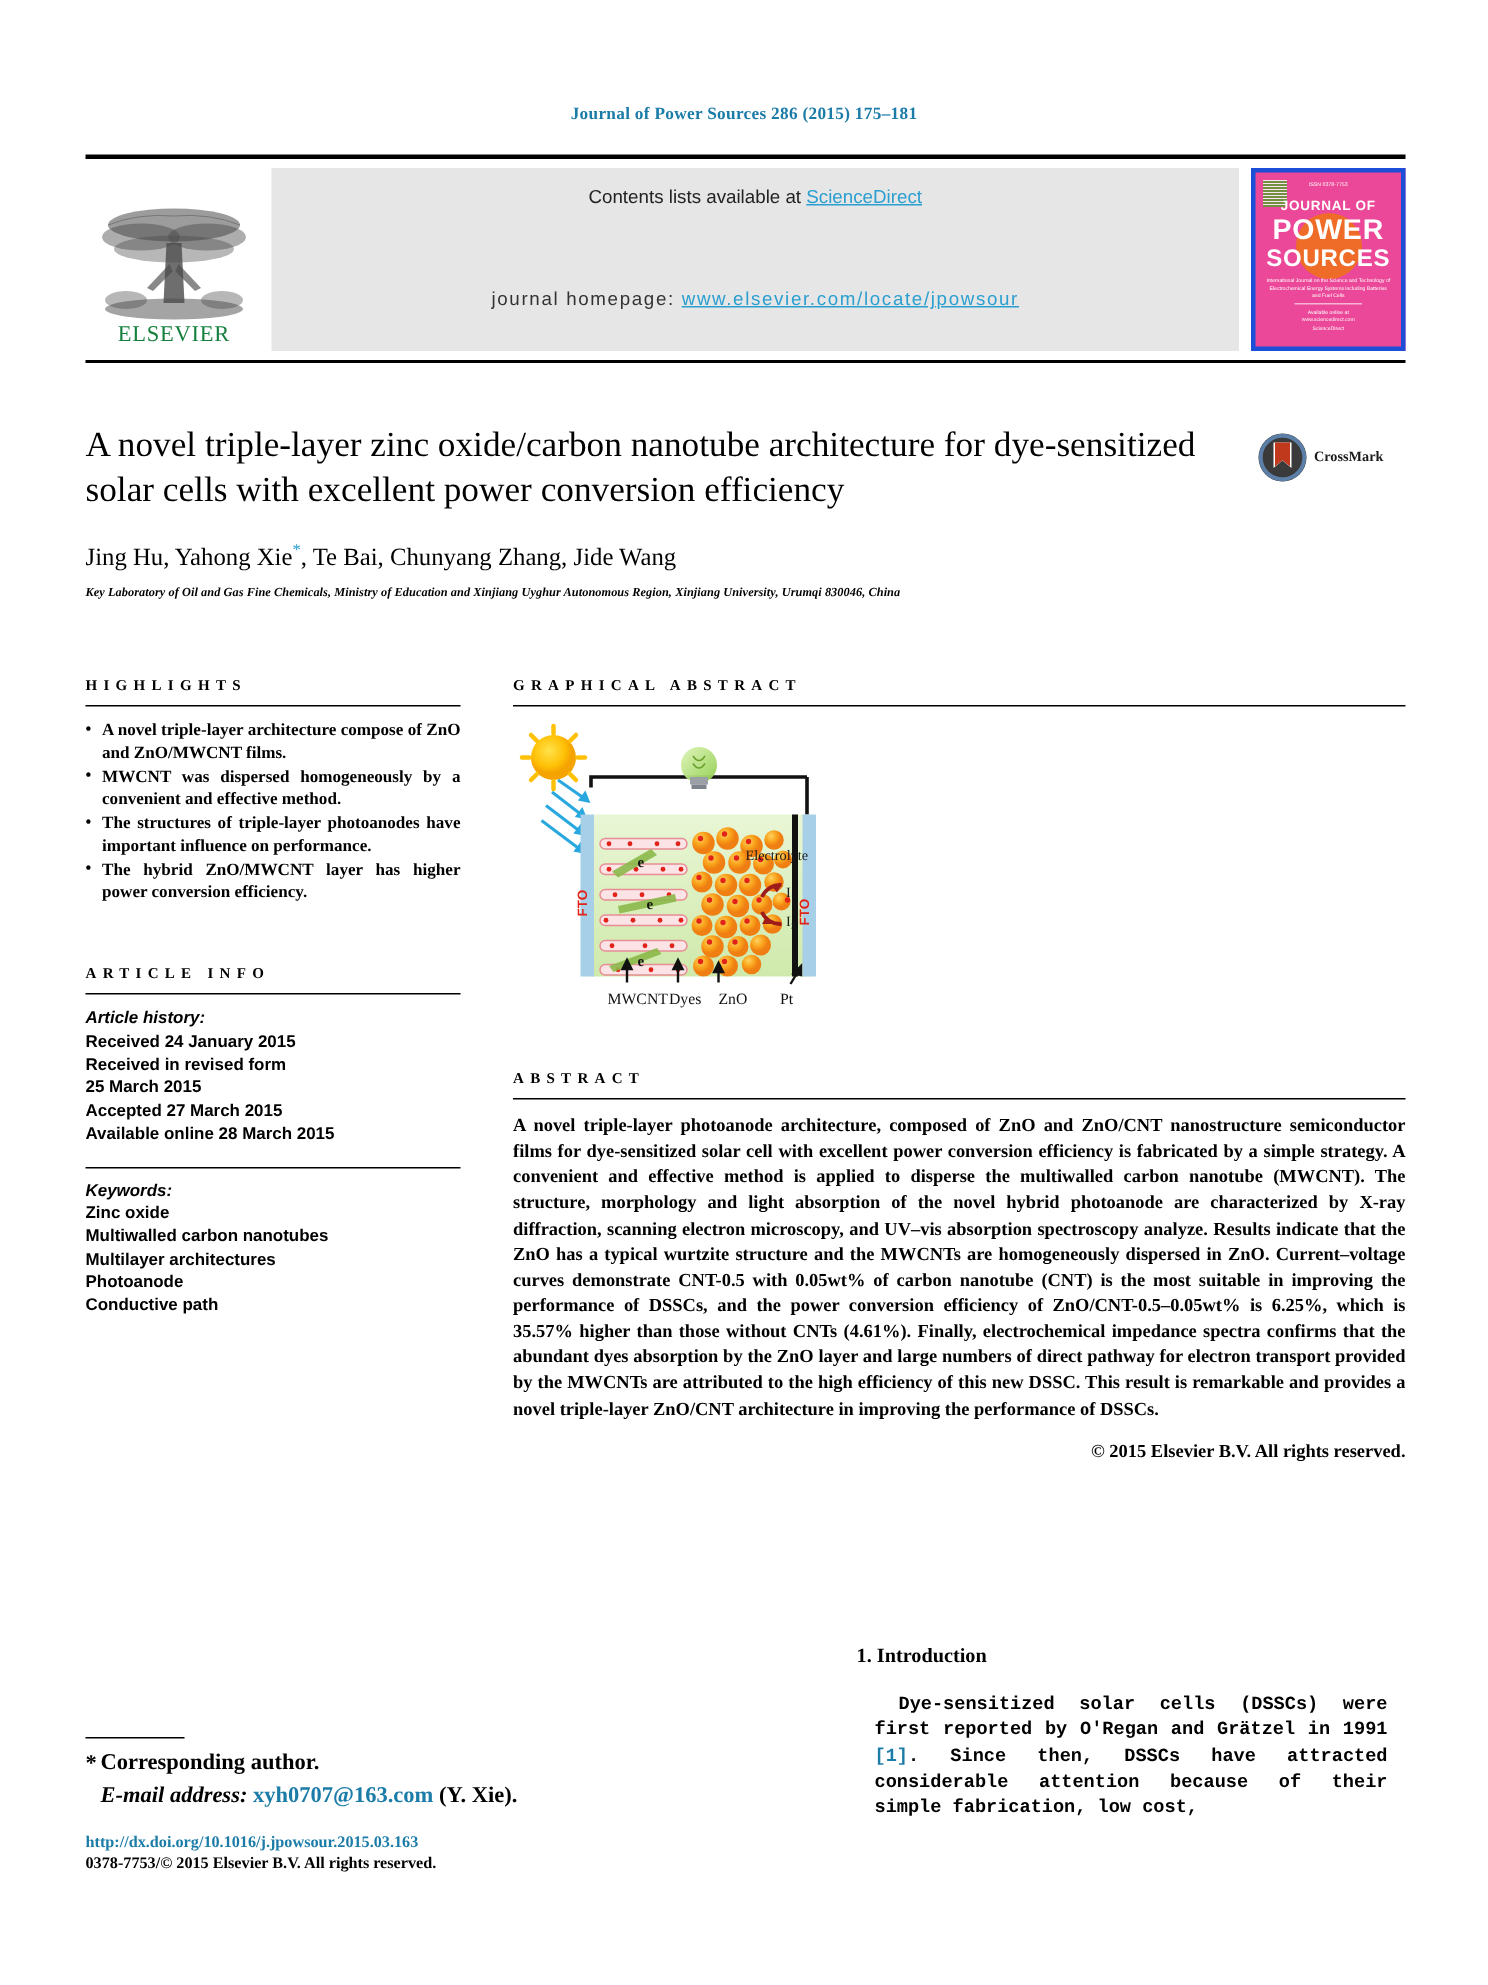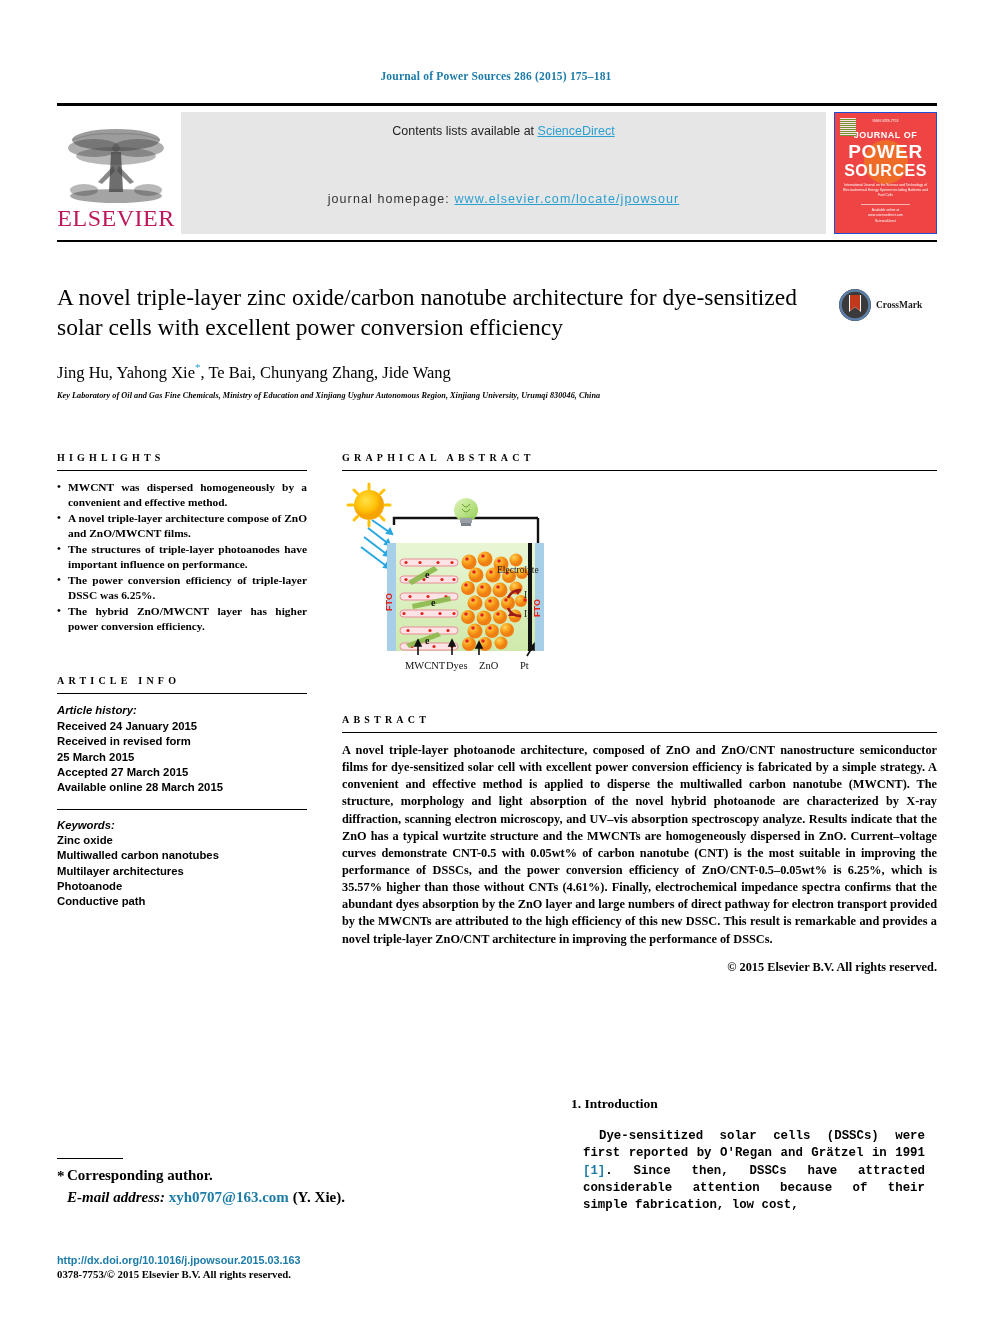--- a/index.html
+++ b/index.html
@@ -41,23 +41,23 @@
   }
   .elsevier-logo {
     width: 118px; flex: 0 0 118px;
     display: flex; flex-direction: column;
     align-items: center; justify-content: flex-end;
     padding-bottom: 2px;
   }
   .tree-svg { display:block; }
   .elsevier-word {
     font-family: "Liberation Serif", serif;
-    font-size: 24px;
+    font-size: 15px;
     letter-spacing: .5px;
-    color: #be185d;
+    color: #15803d;
     margin-top: 1px;
   }
   .banner {
     flex: 1 1 auto;
     background: #e6e6e6;
     margin-left: 6px;
     margin-right: 8px;
     text-align: center;
     padding: 12px 0 28px 0;
     display: flex; flex-direction: column;
@@ -82,22 +82,22 @@
     font-size: 12.5px;
     letter-spacing: 1.1px;
     color: #333;
   }
   .banner-home .url { color: #2a9fd0; }
 
   
   .cover {
     width: 103px; flex: 0 0 103px;
     height: 122px;
-    border: 1px solid #1d4ed8;
-    background: #ef4444;
+    border: 3px solid #1d4ed8;
+    background: #ec4899;
     position: relative;
     overflow: hidden;
   }
   .cover .cv-els {
     position:absolute; top:5px; left:5px;
     width: 16px; height: 18px;
     background: repeating-linear-gradient(to bottom,#fff 0 1px,#5b9e31 1px 2px);
     opacity:.85;
   }
   .cover .cv-issn {
@@ -325,27 +325,26 @@
     font-weight: bold;
   }
   .footnote a { color: #1c7ca8; text-decoration: none; }
   .fn-indent { padding-left: 20px; }
 
   .doi-block {
     position: absolute;
     top: 1222px; left: 57px; width: 340px;
   }
   .doi-link {
-    font-family: Liberation Sans, sans-serif;
+    font-family: Liberation Serif, serif;
     font-weight: bold;
     font-size: 10.8px;
     color: #1c7ca8;
     text-decoration: none;
     display: block;
-    margin-top: 32px;
   }
   .issn-line {
     font-family: "Liberation Serif", serif;
     font-weight: bold;
     font-size: 10.8px;
     margin-top: 2px;
     color: #000;
   }
 </style>
 </head>
@@ -418,24 +417,23 @@
       <path d="M12 7 h10 v16 l-5 -4.2 l-5 4.2 Z" fill="#c0391c"></path>
     </svg>
     <span class="crossmark-label">CrossMark</span>
   </div>
 
   <div class="col-left">
 
     <div class="sec-label">HIGHLIGHTS</div>
     <div class="sec-rule"></div>
     <ul class="highlights">
+      <li>A novel triple-layer architecture compose of ZnO and ZnO/MWCNT films.</li>
       <li>MWCNT was dispersed homogeneously by a convenient and effective method.</li>
-      <li>A novel triple-layer architecture compose of ZnO and ZnO/MWCNT films.</li>
       <li>The structures of triple-layer photoanodes have important influence on performance.</li>
-      <li>The power conversion efficiency of triple-layer DSSC was 6.25%.</li>
       <li>The hybrid ZnO/MWCNT layer has higher power conversion efficiency.</li>
     </ul>
 
     <div class="article-info">
       <div class="sec-label">ARTICLE INFO</div>
       <div class="sec-rule"></div>
       <div class="ai-block">
         <div class="ai-head">Article history:</div>
         <div>Received 24 January 2015</div>
         <div>Received in revised form</div>

